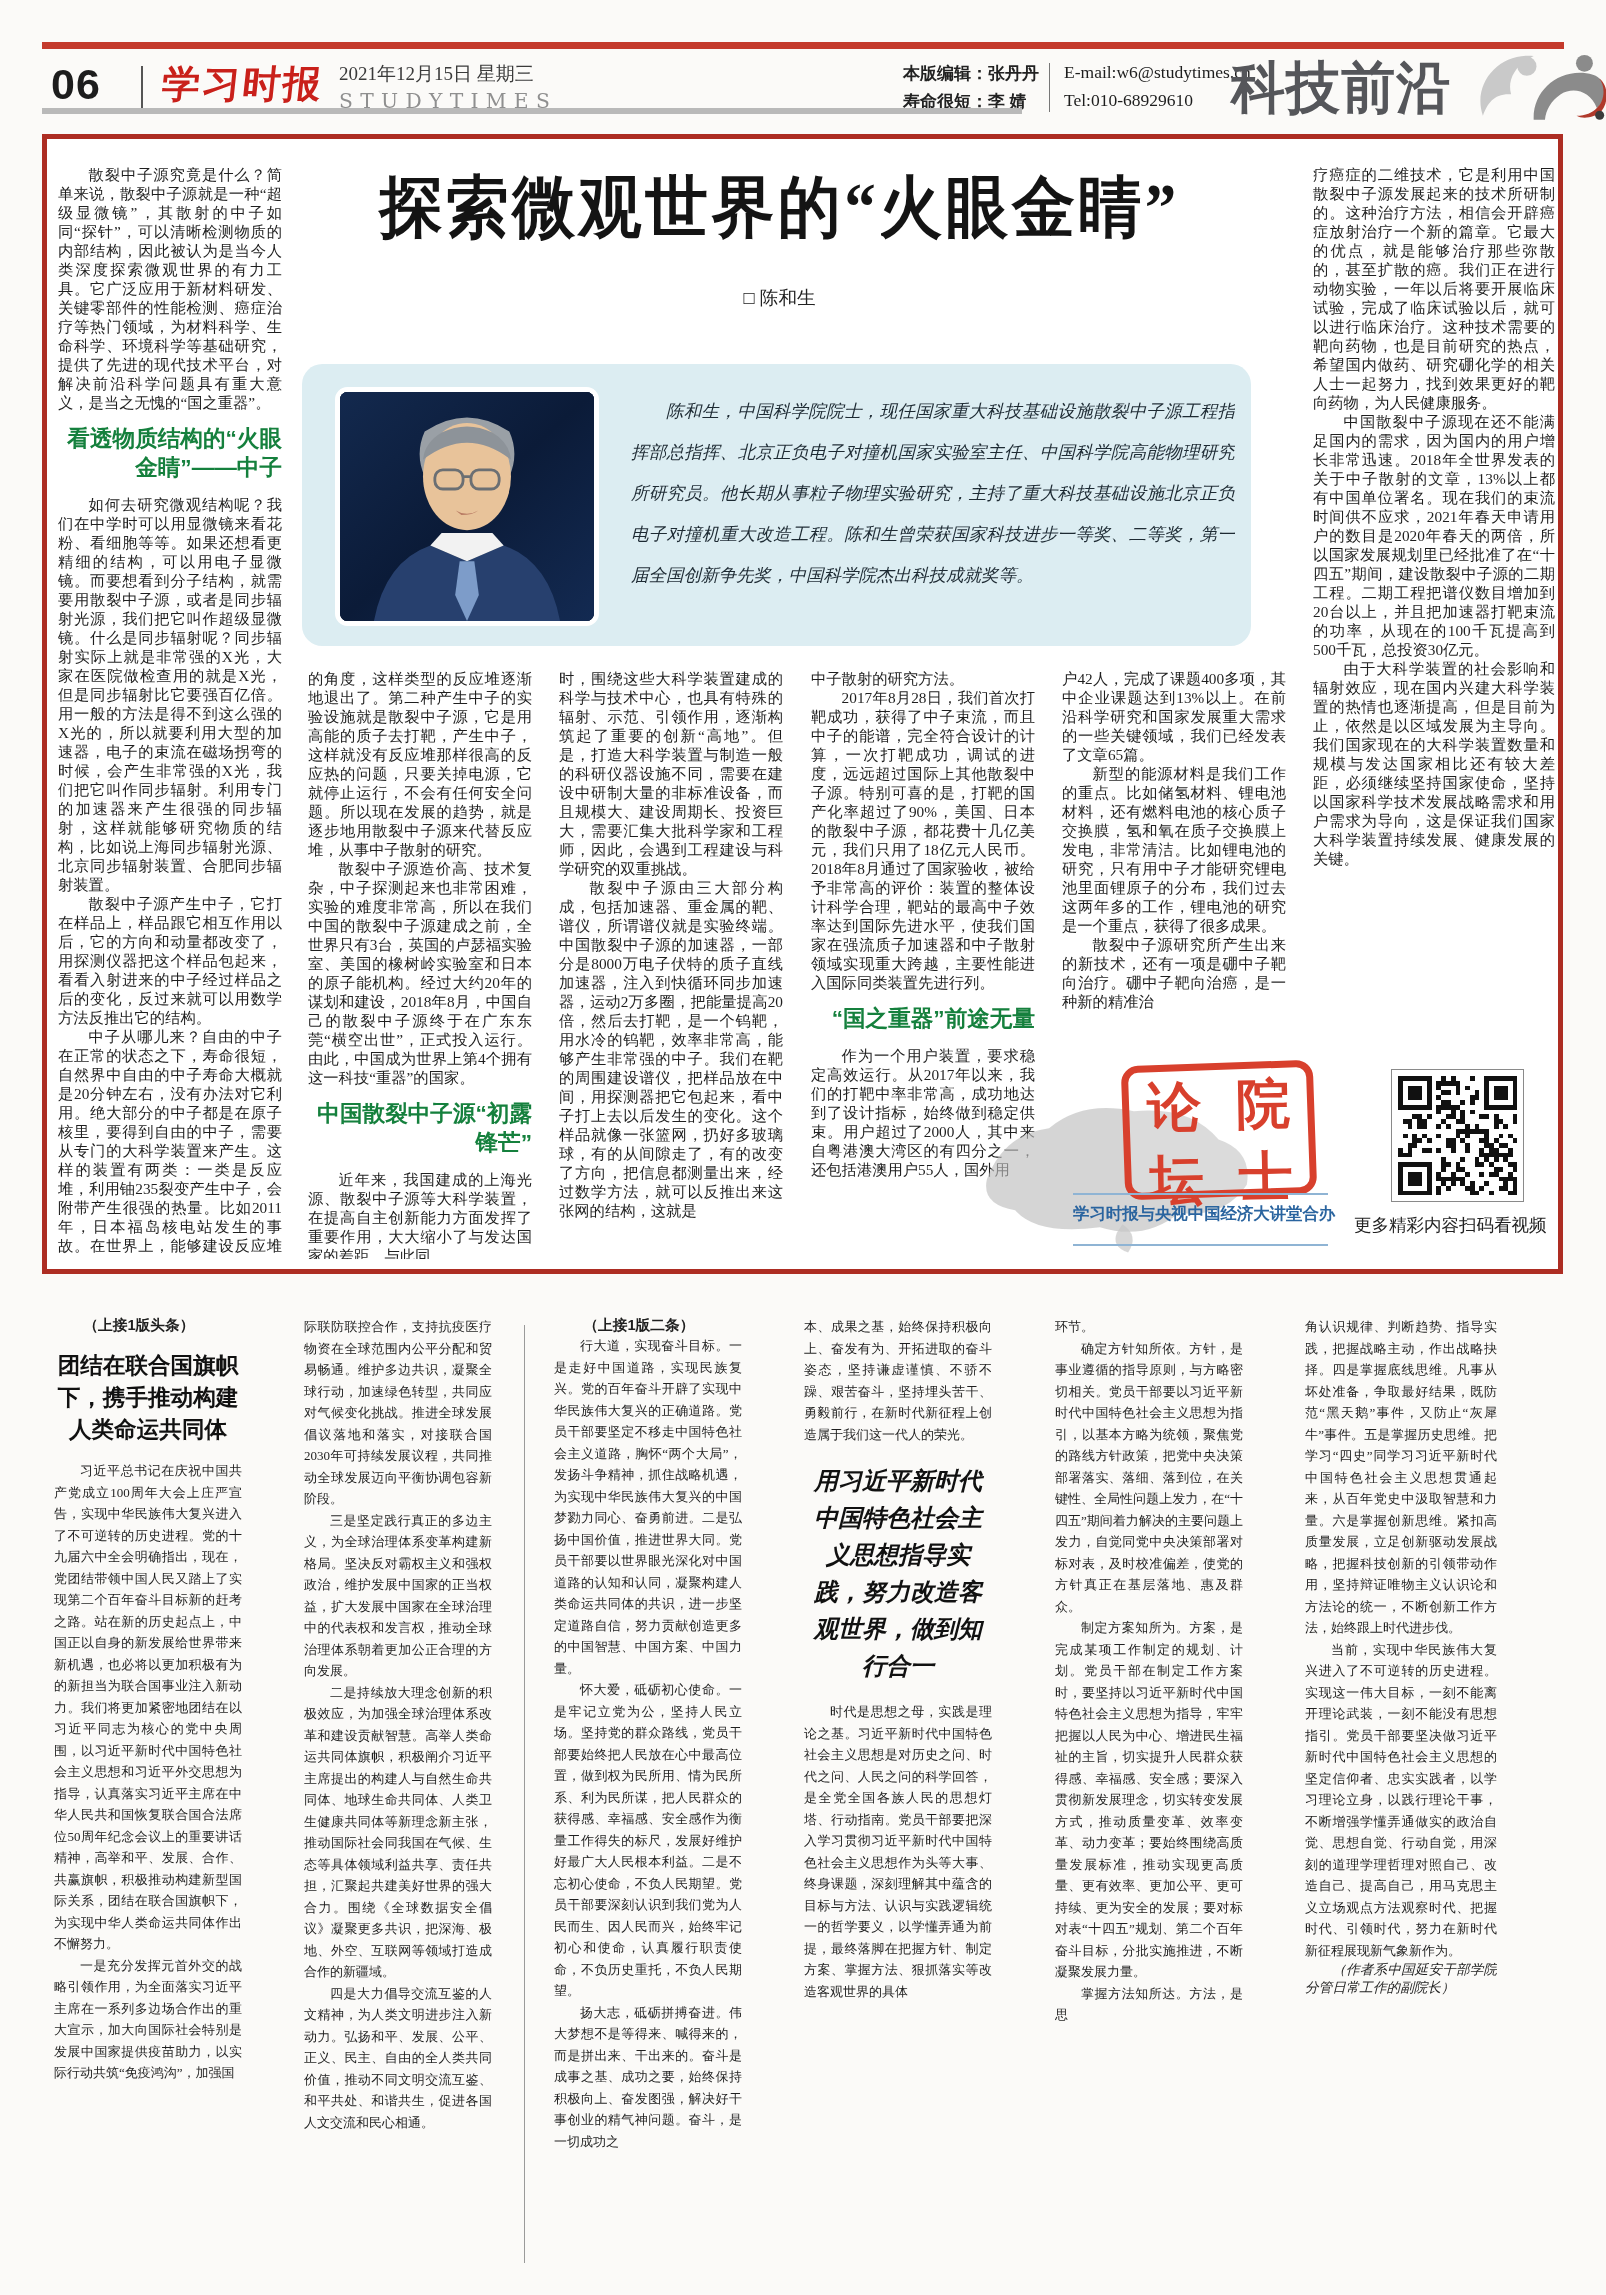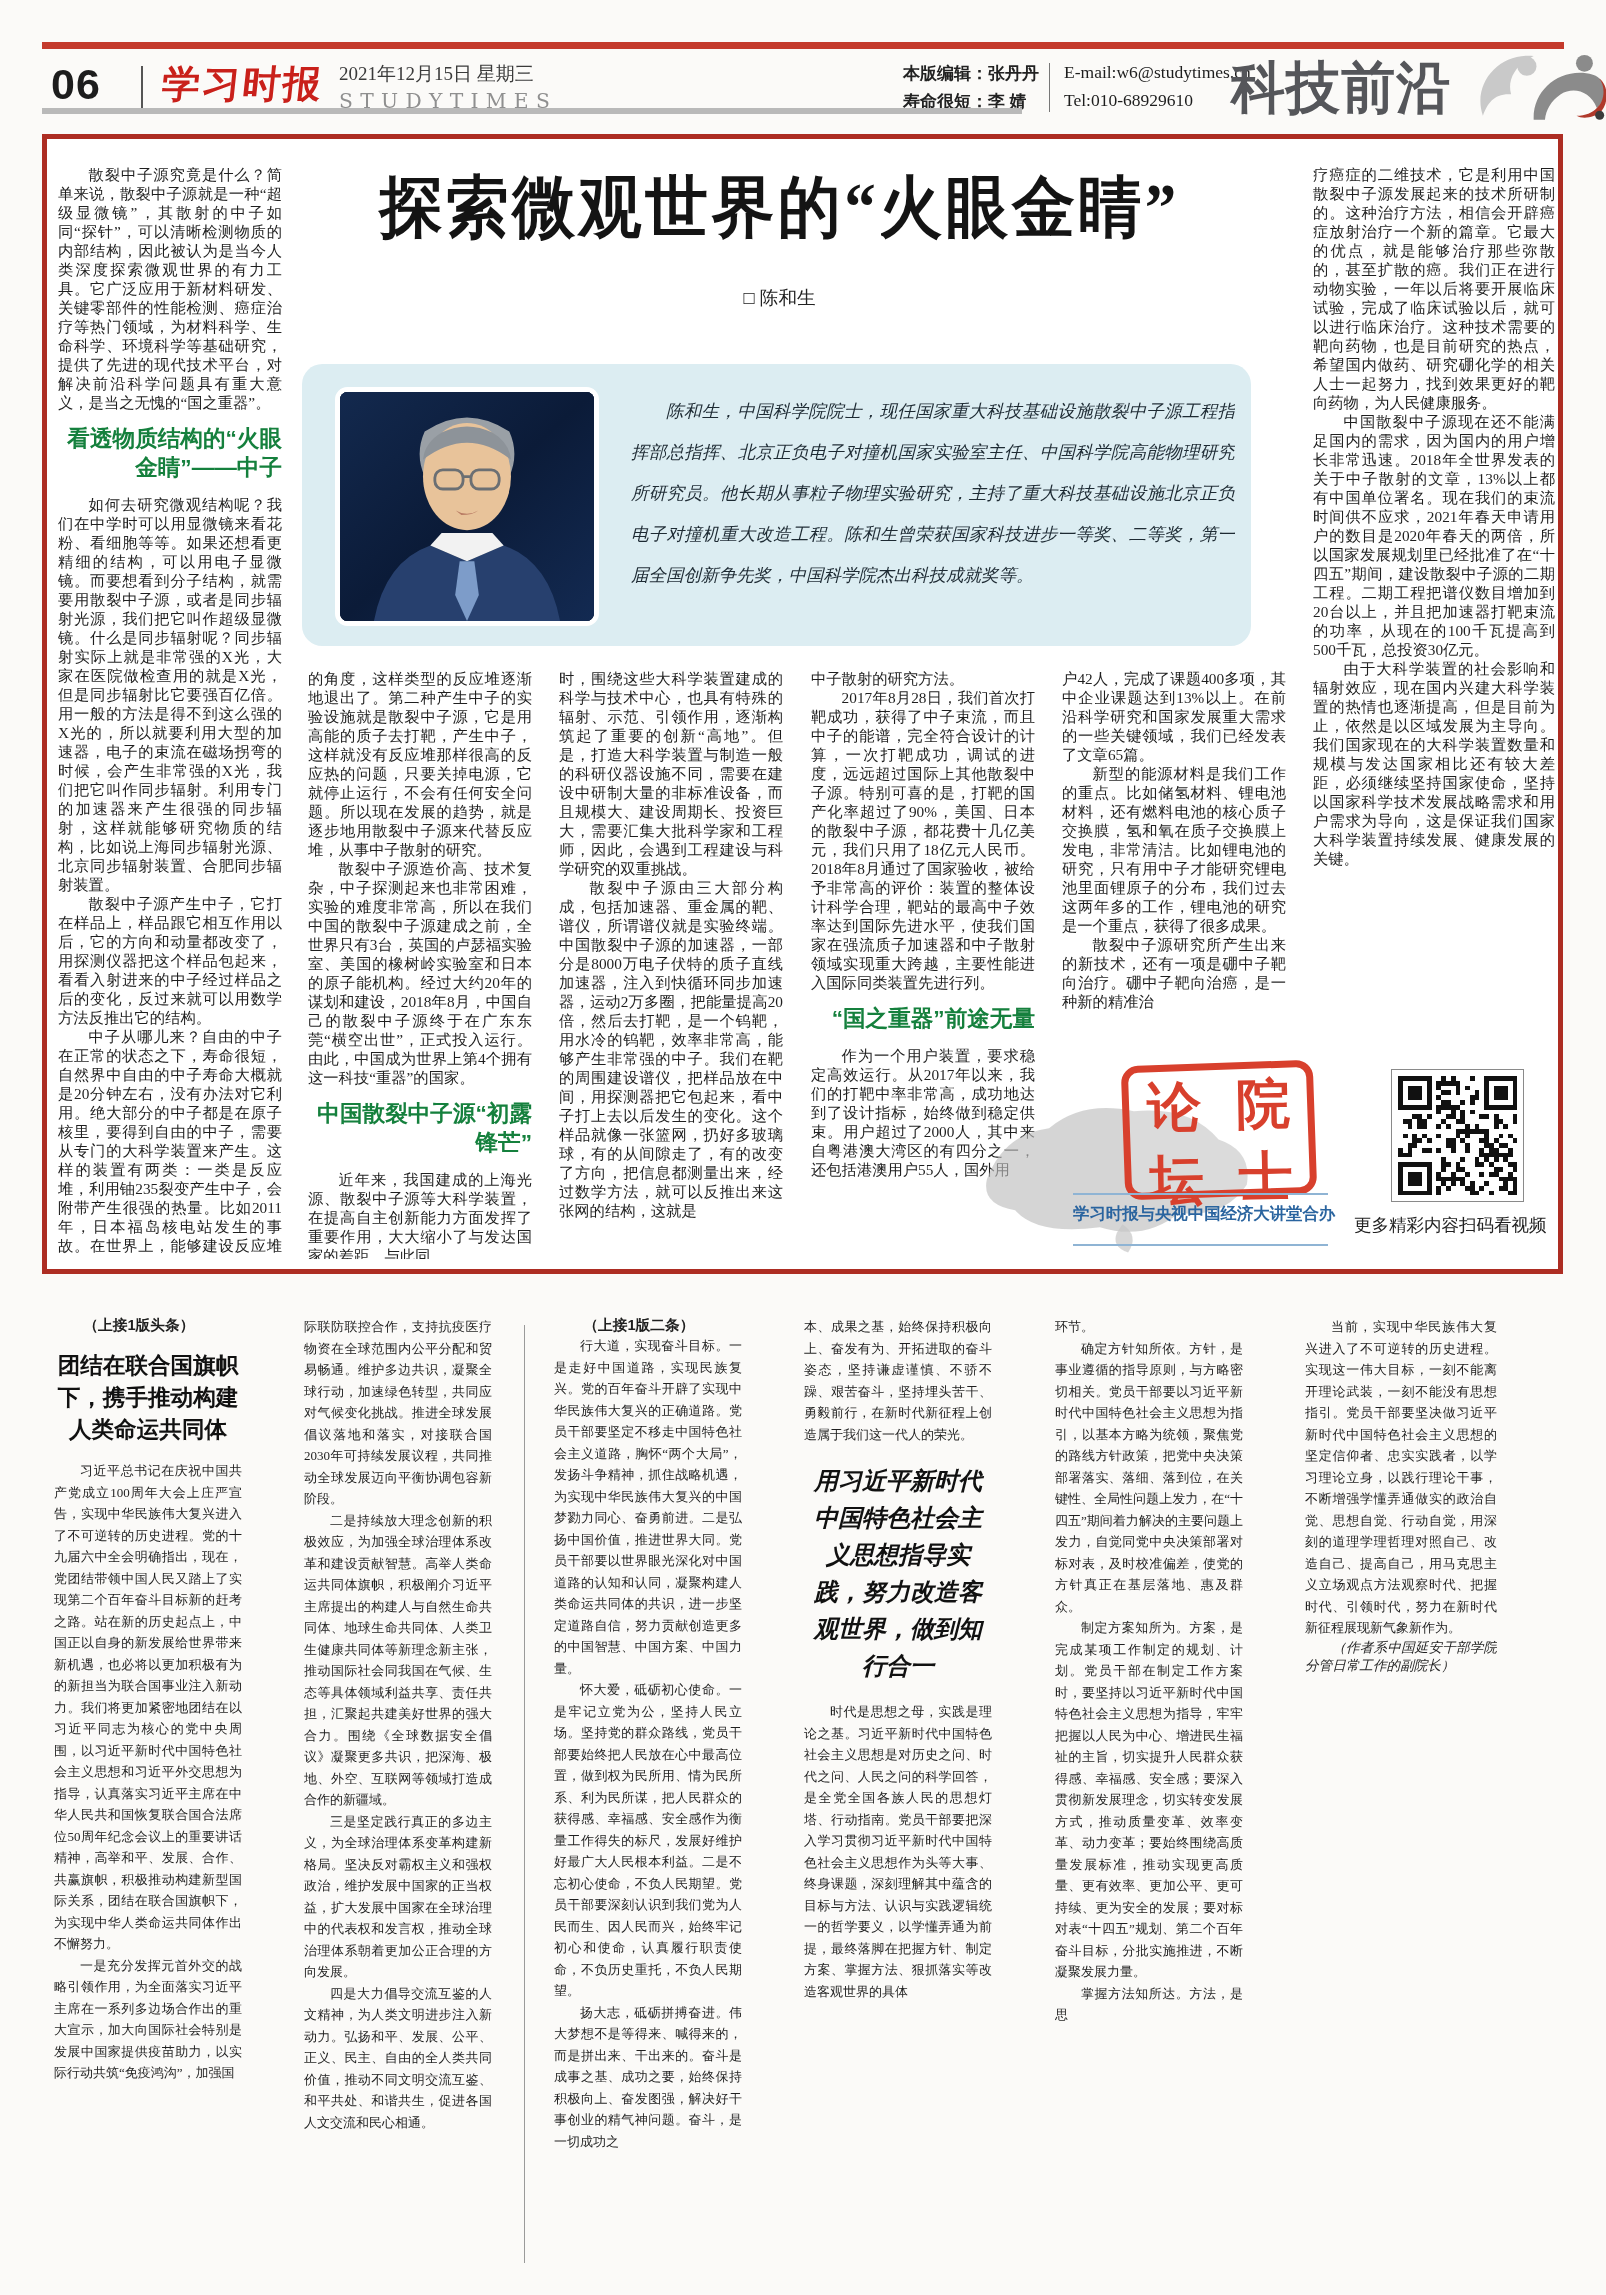--- a/index.html
+++ b/index.html
@@ -387,22 +387,22 @@
 
 <div class="abs bcol b1">
   <p class="blabel">（上接1版头条）</p>
   <h3 class="bheadA">团结在联合国旗帜下，携手推动构建人类命运共同体</h3>
   <p>习近平总书记在庆祝中国共产党成立100周年大会上庄严宣告，实现中华民族伟大复兴进入了不可逆转的历史进程。党的十九届六中全会明确指出，现在，党团结带领中国人民又踏上了实现第二个百年奋斗目标新的赶考之路。站在新的历史起点上，中国正以自身的新发展给世界带来新机遇，也必将以更加积极有为的新担当为联合国事业注入新动力。我们将更加紧密地团结在以习近平同志为核心的党中央周围，以习近平新时代中国特色社会主义思想和习近平外交思想为指导，认真落实习近平主席在中华人民共和国恢复联合国合法席位50周年纪念会议上的重要讲话精神，高举和平、发展、合作、共赢旗帜，积极推动构建新型国际关系，团结在联合国旗帜下，为实现中华人类命运共同体作出不懈努力。</p>
   <p>一是充分发挥元首外交的战略引领作用，为全面落实习近平主席在一系列多边场合作出的重大宣示，加大向国际社会特别是发展中国家提供疫苗助力，以实际行动共筑“免疫鸿沟”，加强国</p>
 </div>
 
 <div class="abs bcol b2">
   <p class="cont">际联防联控合作，支持抗疫医疗物资在全球范围内公平分配和贸易畅通。维护多边共识，凝聚全球行动，加速绿色转型，共同应对气候变化挑战。推进全球发展倡议落地和落实，对接联合国2030年可持续发展议程，共同推动全球发展迈向平衡协调包容新阶段。</p>
+  <p>三是坚定践行真正的多边主义，为全球治理体系变革构建新格局。坚决反对霸权主义和强权政治，维护发展中国家的正当权益，扩大发展中国家在全球治理中的代表权和发言权，推动全球治理体系朝着更加公正合理的方向发展。</p>
   <p>二是持续放大理念创新的积极效应，为加强全球治理体系改革和建设贡献智慧。高举人类命运共同体旗帜，积极阐介习近平主席提出的构建人与自然生命共同体、地球生命共同体、人类卫生健康共同体等新理念新主张，推动国际社会同我国在气候、生态等具体领域利益共享、责任共担，汇聚起共建美好世界的强大合力。围绕《全球数据安全倡议》凝聚更多共识，把深海、极地、外空、互联网等领域打造成合作的新疆域。</p>
-  <p>三是坚定践行真正的多边主义，为全球治理体系变革构建新格局。坚决反对霸权主义和强权政治，维护发展中国家的正当权益，扩大发展中国家在全球治理中的代表权和发言权，推动全球治理体系朝着更加公正合理的方向发展。</p>
   <p>四是大力倡导交流互鉴的人文精神，为人类文明进步注入新动力。弘扬和平、发展、公平、正义、民主、自由的全人类共同价值，推动不同文明交流互鉴、和平共处、和谐共生，促进各国人文交流和民心相通。</p>
 </div>
 
 <div class="abs bcol b3">
   <p class="blabel">（上接1版二条）</p>
   <p>行大道，实现奋斗目标。一是走好中国道路，实现民族复兴。党的百年奋斗开辟了实现中华民族伟大复兴的正确道路。党员干部要坚定不移走中国特色社会主义道路，胸怀“两个大局”，发扬斗争精神，抓住战略机遇，为实现中华民族伟大复兴的中国梦勠力同心、奋勇前进。二是弘扬中国价值，推进世界大同。党员干部要以世界眼光深化对中国道路的认知和认同，凝聚构建人类命运共同体的共识，进一步坚定道路自信，努力贡献创造更多的中国智慧、中国方案、中国力量。</p>
   <p>怀大爱，砥砺初心使命。一是牢记立党为公，坚持人民立场。坚持党的群众路线，党员干部要始终把人民放在心中最高位置，做到权为民所用、情为民所系、利为民所谋，把人民群众的获得感、幸福感、安全感作为衡量工作得失的标尺，发展好维护好最广大人民根本利益。二是不忘初心使命，不负人民期望。党员干部要深刻认识到我们党为人民而生、因人民而兴，始终牢记初心和使命，认真履行职责使命，不负历史重托，不负人民期望。</p>
   <p>扬大志，砥砺拼搏奋进。伟大梦想不是等得来、喊得来的，而是拼出来、干出来的。奋斗是成事之基、成功之要，始终保持积极向上、奋发图强，解决好干事创业的精气神问题。奋斗，是一切成功之</p>
 </div>
 
@@ -413,16 +413,17 @@
 </div>
 
 <div class="abs bcol b5">
   <p class="cont">环节。</p>
   <p>确定方针知所依。方针，是事业遵循的指导原则，与方略密切相关。党员干部要以习近平新时代中国特色社会主义思想为指引，以基本方略为统领，聚焦党的路线方针政策，把党中央决策部署落实、落细、落到位，在关键性、全局性问题上发力，在“十四五”期间着力解决的主要问题上发力，自觉同党中央决策部署对标对表，及时校准偏差，使党的方针真正在基层落地、惠及群众。</p>
   <p>制定方案知所为。方案，是完成某项工作制定的规划、计划。党员干部在制定工作方案时，要坚持以习近平新时代中国特色社会主义思想为指导，牢牢把握以人民为中心、增进民生福祉的主旨，切实提升人民群众获得感、幸福感、安全感；要深入贯彻新发展理念，切实转变发展方式，推动质量变革、效率变革、动力变革；要始终围绕高质量发展标准，推动实现更高质量、更有效率、更加公平、更可持续、更为安全的发展；要对标对表“十四五”规划、第二个百年奋斗目标，分批实施推进，不断凝聚发展力量。</p>
   <p>掌握方法知所达。方法，是思</p>
 </div>
 
 <div class="abs bcol b6">
+  <p class="cont">角认识规律、判断趋势、指导实践，把握战略主动，作出战略抉择。四是掌握底线思维。凡事从坏处准备，争取最好结果，既防范“黑天鹅”事件，又防止“灰犀牛”事件。五是掌握历史思维。把学习“四史”同学习习近平新时代中国特色社会主义思想贯通起来，从百年党史中汲取智慧和力量。六是掌握创新思维。紧扣高质量发展，立足创新驱动发展战略，把握科技创新的引领带动作用，坚持辩证唯物主义认识论和方法论的统一，不断创新工作方法，始终跟上时代进步伐。</p>
   <p>当前，实现中华民族伟大复兴进入了不可逆转的历史进程。实现这一伟大目标，一刻不能离开理论武装，一刻不能没有思想指引。党员干部要坚决做习近平新时代中国特色社会主义思想的坚定信仰者、忠实实践者，以学习理论立身，以践行理论干事，不断增强学懂弄通做实的政治自觉、思想自觉、行动自觉，用深刻的道理学理哲理对照自己、改造自己、提高自己，用马克思主义立场观点方法观察时代、把握时代、引领时代，努力在新时代新征程展现新气象新作为。</p>
   <p class="sig">（作者系中国延安干部学院分管日常工作的副院长）</p>
 </div>
 
 
 </body></html>

